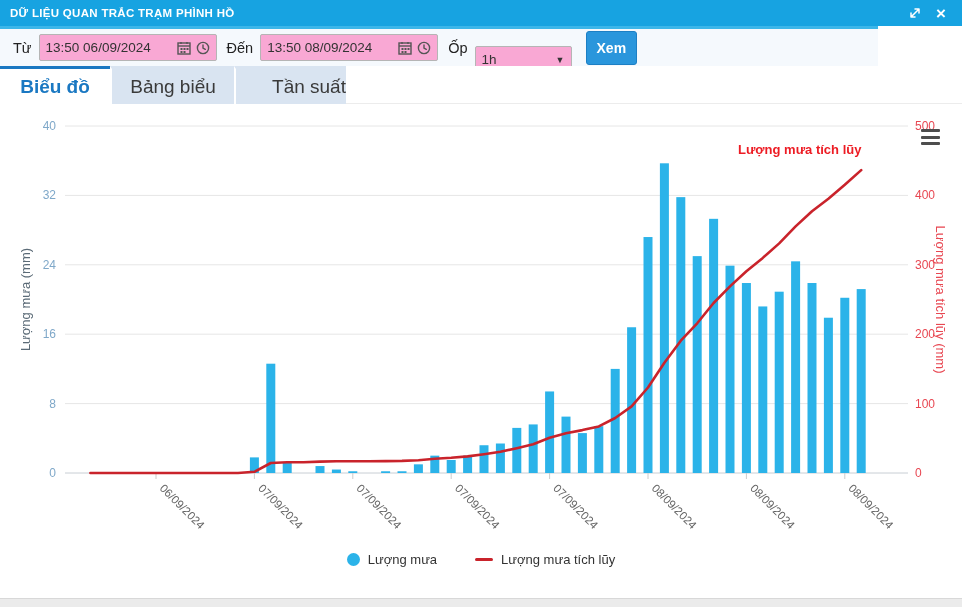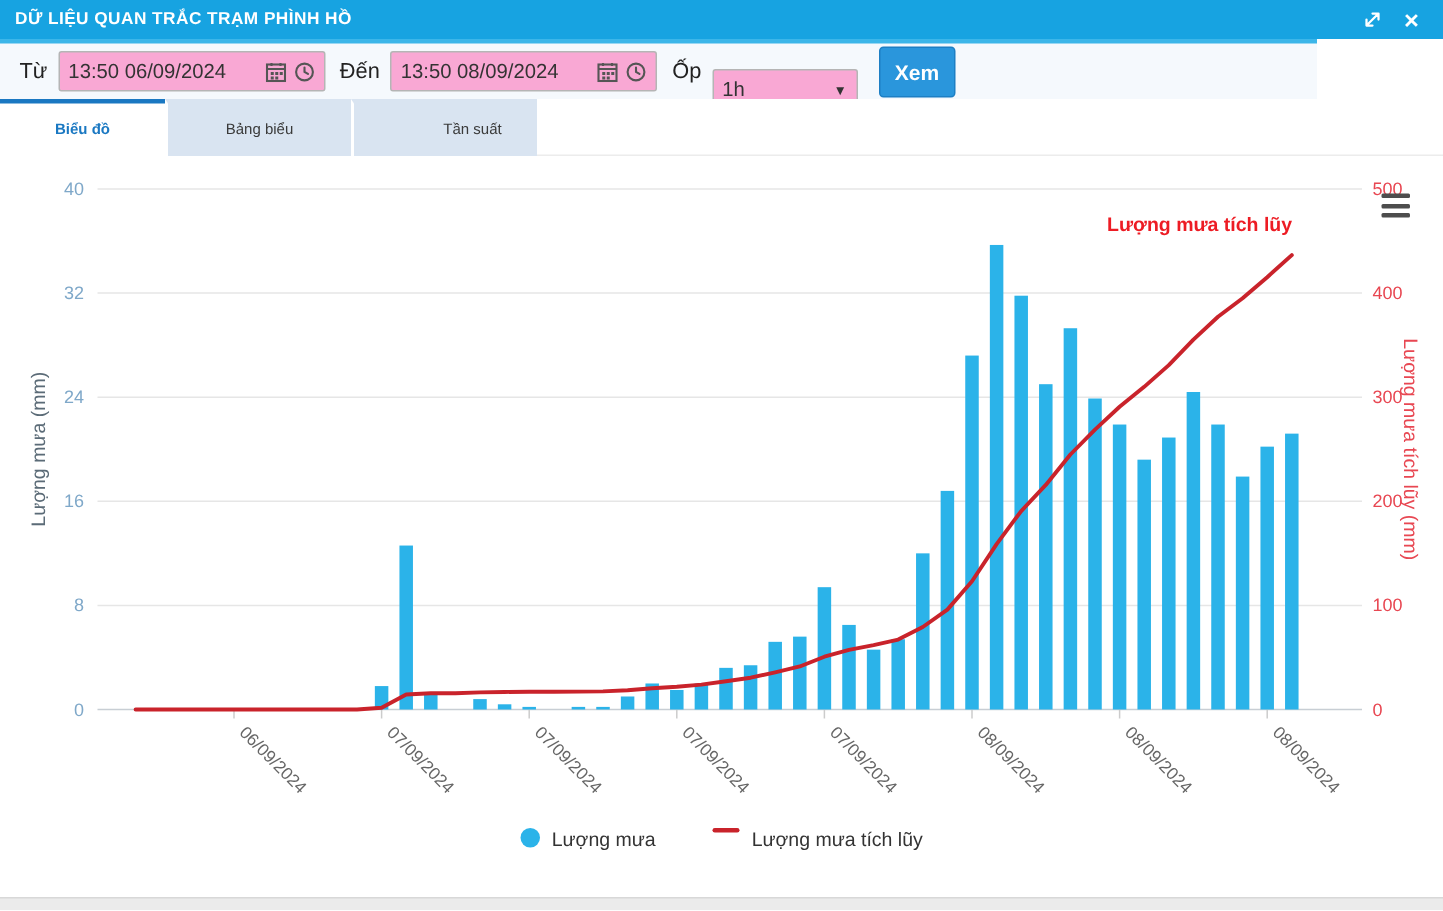--- a/index.html
+++ b/index.html
@@ -20,34 +20,34 @@
   .dt-val{flex:1;font-size:13.5px;color:#333;white-space:nowrap;}
   .mini-ico{width:14px;height:14px;margin-left:5px;flex:0 0 auto;cursor:pointer;}
   .sel{width:97px;justify-content:space-between;cursor:pointer;margin-top:24px;}
   .sel-val{font-size:13.5px;color:#333;}
   .sel-arrow{font-size:9px;color:#333;}
   .btn-xem{height:27px;min-width:47px;margin-left:14px;background:#2a96dc;border:1px solid #1d7fc4;border-radius:3px;color:#fff;font-size:14px;font-weight:bold;display:flex;align-items:center;justify-content:center;padding:16px 10px;cursor:pointer;}
   .sp26{margin-left:10px;}
 
   
   .tabs{position:absolute;left:0;top:66px;width:962px;height:38px;background:#fff;border-bottom:1px solid #ececec;display:flex;}
-  .tab{height:38px;display:flex;align-items:center;justify-content:center;font-size:10px;cursor:pointer;}
+  .tab{height:38px;display:flex;align-items:center;justify-content:center;font-size:19px;cursor:pointer;}
   .tab.active{width:110px;background:#fff;border-top:3px solid #1a78c2;color:#1a78c2;font-weight:bold;}
   .tab.idle{background:#d9e4f1;color:#3a3a3a;border-left:2px solid #fff;border-top:3px solid #d9e4f1;}
   .tab.t2{width:124px;}
-  .tab.t3{width:124px;padding-left:36px;}
+  .tab.t3{width:112px;padding-left:36px;}
 
   
   .chart-panel{position:absolute;left:0;top:104px;width:962px;height:494px;background:#fff;}
   .chart-svg{position:absolute;left:0;top:0;}
   .annot{position:absolute;left:738px;top:38px;color:#ed1c24;font-size:13px;font-weight:bold;white-space:nowrap;}
   .menu-btn{position:absolute;left:920px;top:24px;width:22px;height:18px;display:flex;flex-direction:column;justify-content:space-between;cursor:pointer;padding:1px 1px;}
   .menu-btn span{display:block;width:19px;height:3px;background:#4d4d4d;border-radius:1px;}
   .legend{position:absolute;left:0;top:448px;width:962px;display:flex;justify-content:center;align-items:center;gap:38px;}
-  .leg-item{display:flex;gap:8px;cursor:pointer;}
+  .leg-item{display:flex;align-items:center;gap:8px;cursor:pointer;}
   .leg-dot{width:13px;height:13px;border-radius:50%;background:#2bb3e9;}
   .leg-line{width:18px;height:3px;background:#c9232b;border-radius:2px;}
   .leg-txt{font-size:13px;color:#333;}
 
   
   .bstrip{position:absolute;left:0;top:598px;width:962px;height:9px;background:#ebebeb;border-top:1px solid #d8d8d8;}
 </style>
 </head>
 <body>
 

